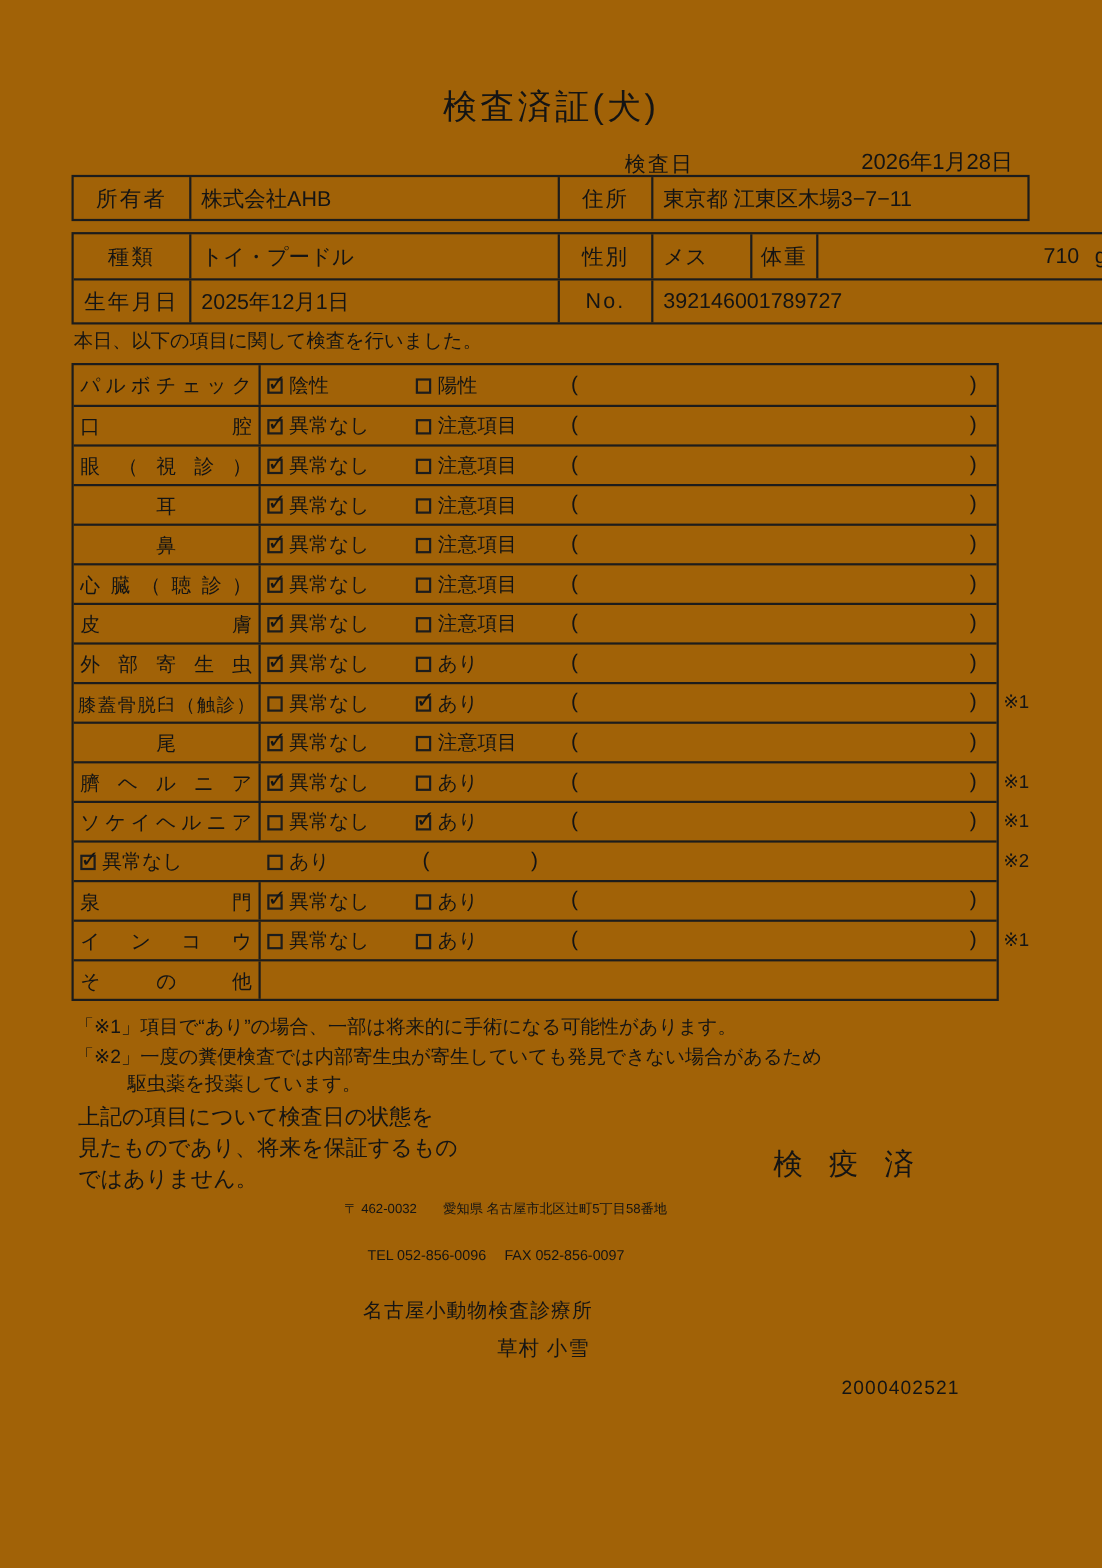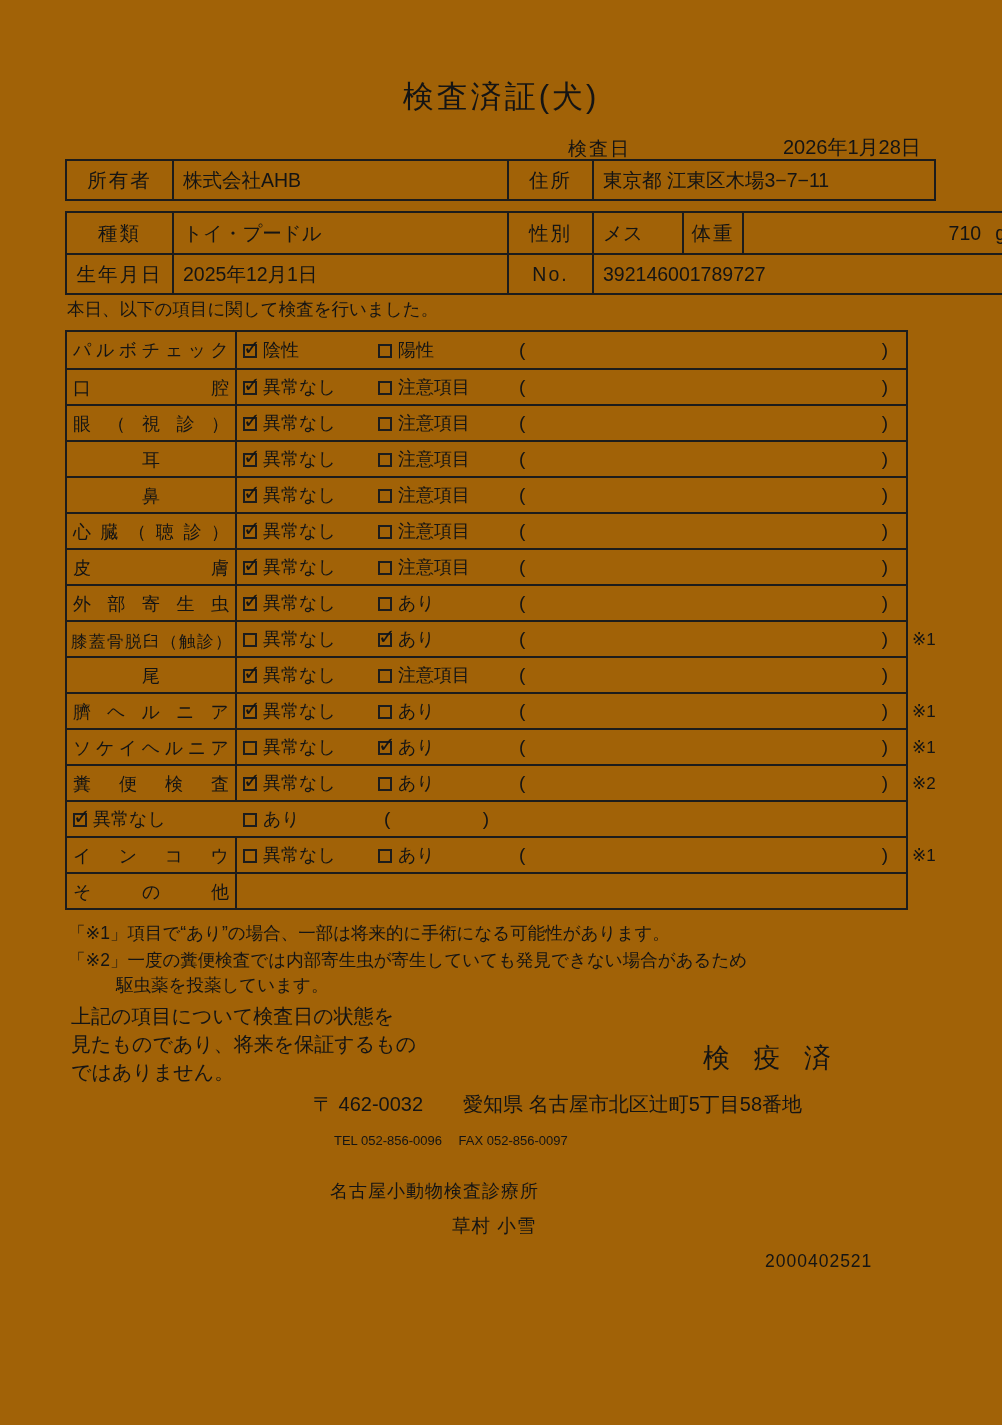--- a/index.html
+++ b/index.html
@@ -66,21 +66,21 @@
   }
   .paren { display: flex; justify-content: space-between; align-items: center; padding: 0 18px 0 12px; font-size: 19px; }
   .row-note { position: absolute; left: calc(100% + 6px); top: 7px; font-size: 17px; white-space: nowrap; }
 
   
   .footnote1  { top: 921px; left: 68px;  font-size: 17.5px; }
   .footnote2  { top: 948px; left: 68px;  font-size: 17.5px; }
   .footnote2b { top: 973px; left: 116px; font-size: 17.5px; }
   .disclaimer { top: 1002px; left: 71px; font-size: 20px; line-height: 28px; }
   .stamp { top: 1040px; left: 703px; font-size: 27px; letter-spacing: 8px; }
-  .address { top: 1091px; left: 313px; font-size: 20px; }
+  .address { top: 1091px; left: 313px; font-size: 12px; }
   .telfax  { top: 1132px; left: 334px; font-size: 13px; }
   .clinic-name { top: 1179px; left: 330px; font-size: 18px; letter-spacing: 1px; }
   .vet-name { top: 1213px; left: 452px; font-size: 18.5px; letter-spacing: 1px; }
   .serial { top: 1251px; left: 765px; font-size: 17.5px; letter-spacing: 1px; }
 </style>
 </head>
 <body>
 
 <div class="page">
 
@@ -319,37 +319,37 @@
         <span class="opt-text">あり</span>
       </div>
       <div class="cell paren">
         <span>(</span>
         <span>)</span>
       </div>
       <span class="row-note">※1</span>
     </div>
 
     <div class="insp-row">
-      <div class="cell item-label">糞便検査</div>
       <div class="cell opt">
         <span class="checkbox checked"></span>
         <span class="opt-text">異常なし</span>
       </div>
       <div class="cell opt">
         <span class="checkbox"></span>
         <span class="opt-text">あり</span>
       </div>
       <div class="cell paren">
         <span>(</span>
         <span>)</span>
       </div>
       <span class="row-note">※2</span>
     </div>
 
     <div class="insp-row">
+      <div class="cell item-label">泉門</div>
       <div class="cell opt">
         <span class="checkbox checked"></span>
         <span class="opt-text">異常なし</span>
       </div>
       <div class="cell opt">
         <span class="checkbox"></span>
         <span class="opt-text">あり</span>
       </div>
       <div class="cell paren">
         <span>(</span>

